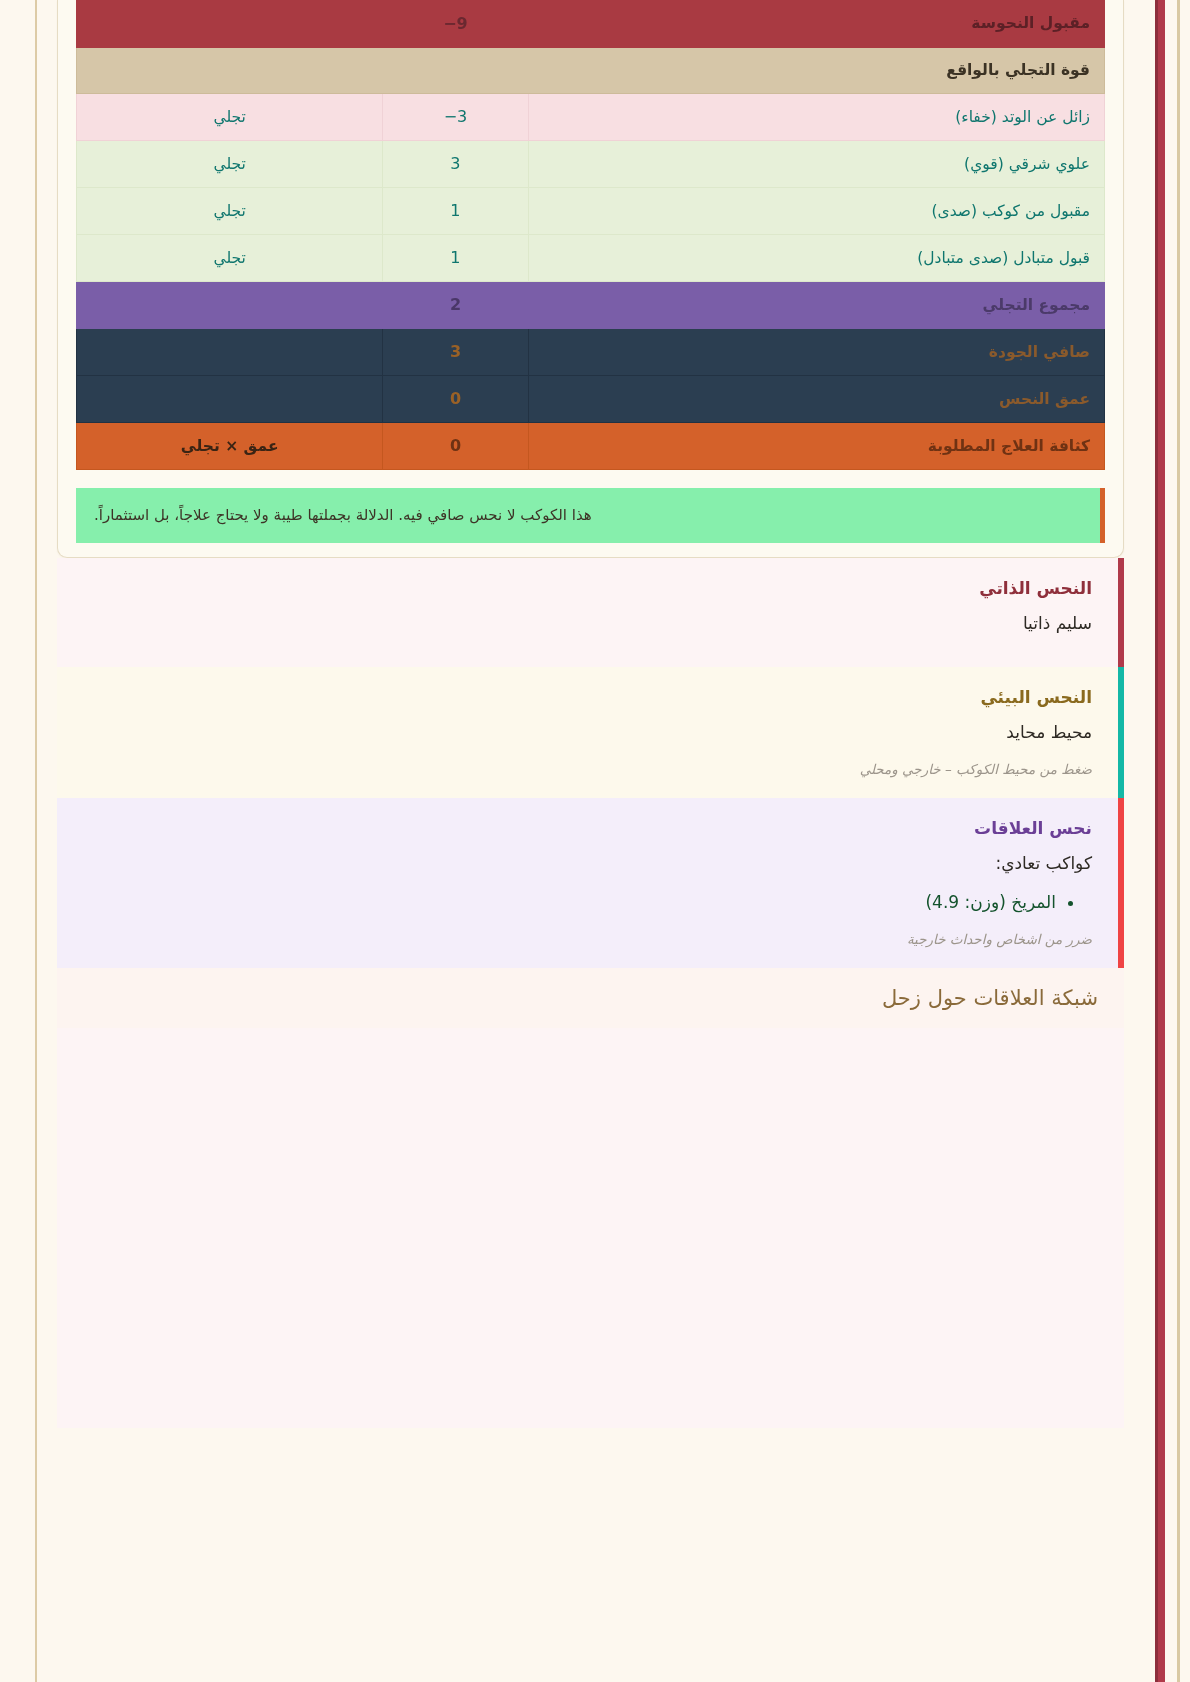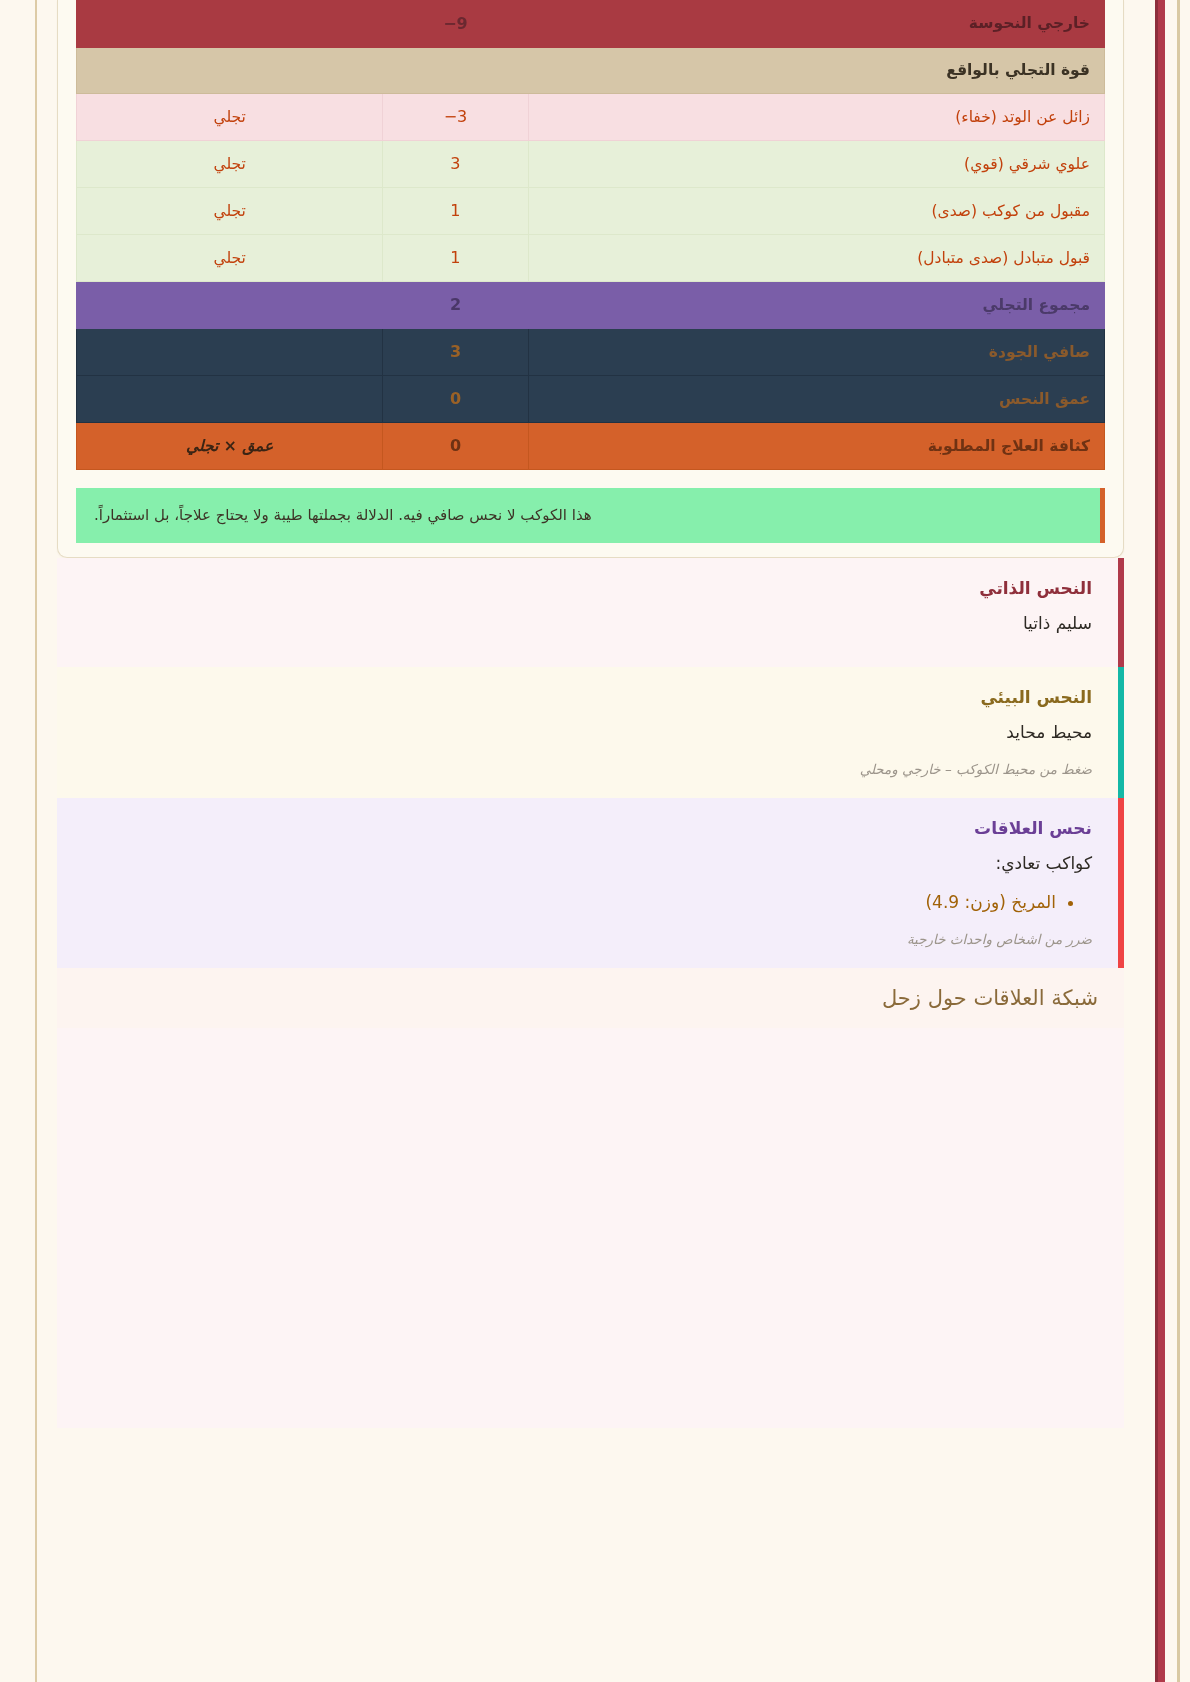--- a/index.html
+++ b/index.html
@@ -54,21 +54,21 @@
   table.score-table {
     width: calc(100% - 36px);
     margin: 0 18px;
     border-collapse: collapse;
     table-layout: fixed;
     font-size: 15.5px;
   }
   table.score-table td {
     padding: 11px 14px;
     border: 1px solid #efe7d4;
-    color: #c2410c;
+    color: #0f766e;
     line-height: 1.5;
   }
   td.c-label { text-align: right; width: 58%; }
   td.c-value { text-align: center; width: 12.5%; font-size: 16px; }
   td.c-note  { text-align: center; width: 29.5%; }
 
   
   tr.r-crimson td {
     background: #a93a42;
     color: #5c2026;
@@ -104,21 +104,21 @@
   }
   tr.r-navy td.c-value { color: #9a6126; }
 
   tr.r-orange td {
     background: #d4612a;
     color: #6f3213;
     font-weight: bold;
     border-color: #c4571f;
   }
   tr.r-orange td.c-value { color: #6f3213; }
-  tr.r-orange td.c-note  { color: #3a2414; font-weight: bold; font-style: italic; }
+  tr.r-orange td.c-note  { color: #3a2414; font-weight: bold; }
 
   
   .note-callout {
     margin: 18px 18px 0 18px;
     background: #86efac;
     border-right: 5px solid #d4612a;
     padding: 14px 18px;
     text-align: left;
     font-size: 15px;
     color: #3d3326;
@@ -168,21 +168,21 @@
     color: #9c958b;
     line-height: 1.6;
   }
   .class-card ul {
     margin: 0 18px 12px 0;
     padding: 0 18px 0 0;
     list-style: disc;
   }
   .class-card ul li {
     font-size: 17px;
-    color: #a16207;
+    color: #14532d;
     margin-bottom: 6px;
     line-height: 1.6;
   }
 
   .card-self  { background: #fdf4f5; border-right: 6px solid #b03a4a; }
   .card-self  .c-title { color: #8f2f3b; }
   .card-env   { background: #fdf9ec; border-right: 6px solid #14b8a6; }
   .card-env   .c-title { color: #8a6a1e; }
   .card-rel   { background: #f4eefa; border-right: 6px solid #ef4444; }
   .card-rel   .c-title { color: #6b3f96; }
@@ -221,21 +221,21 @@
   <div class="edge-strip edge-gold-line"></div>
   <div class="edge-strip edge-gold-outer"></div>
 
   <div class="content">
 
     <div class="table-card">
       <table class="score-table">
         <tbody>
 
           <tr class="r-crimson">
-            <td class="c-label">خارجي النحوسة</td>
+            <td class="c-label">مقبول النحوسة</td>
             <td class="c-value">9−</td>
             <td class="c-note"></td>
           </tr>
 
           <tr class="r-subheader">
             <td class="c-label" colspan="3">قوة التجلي بالواقع</td>
           </tr>
 
           <tr class="r-pink">
             <td class="c-label">زائل عن الوتد (خفاء)</td>

